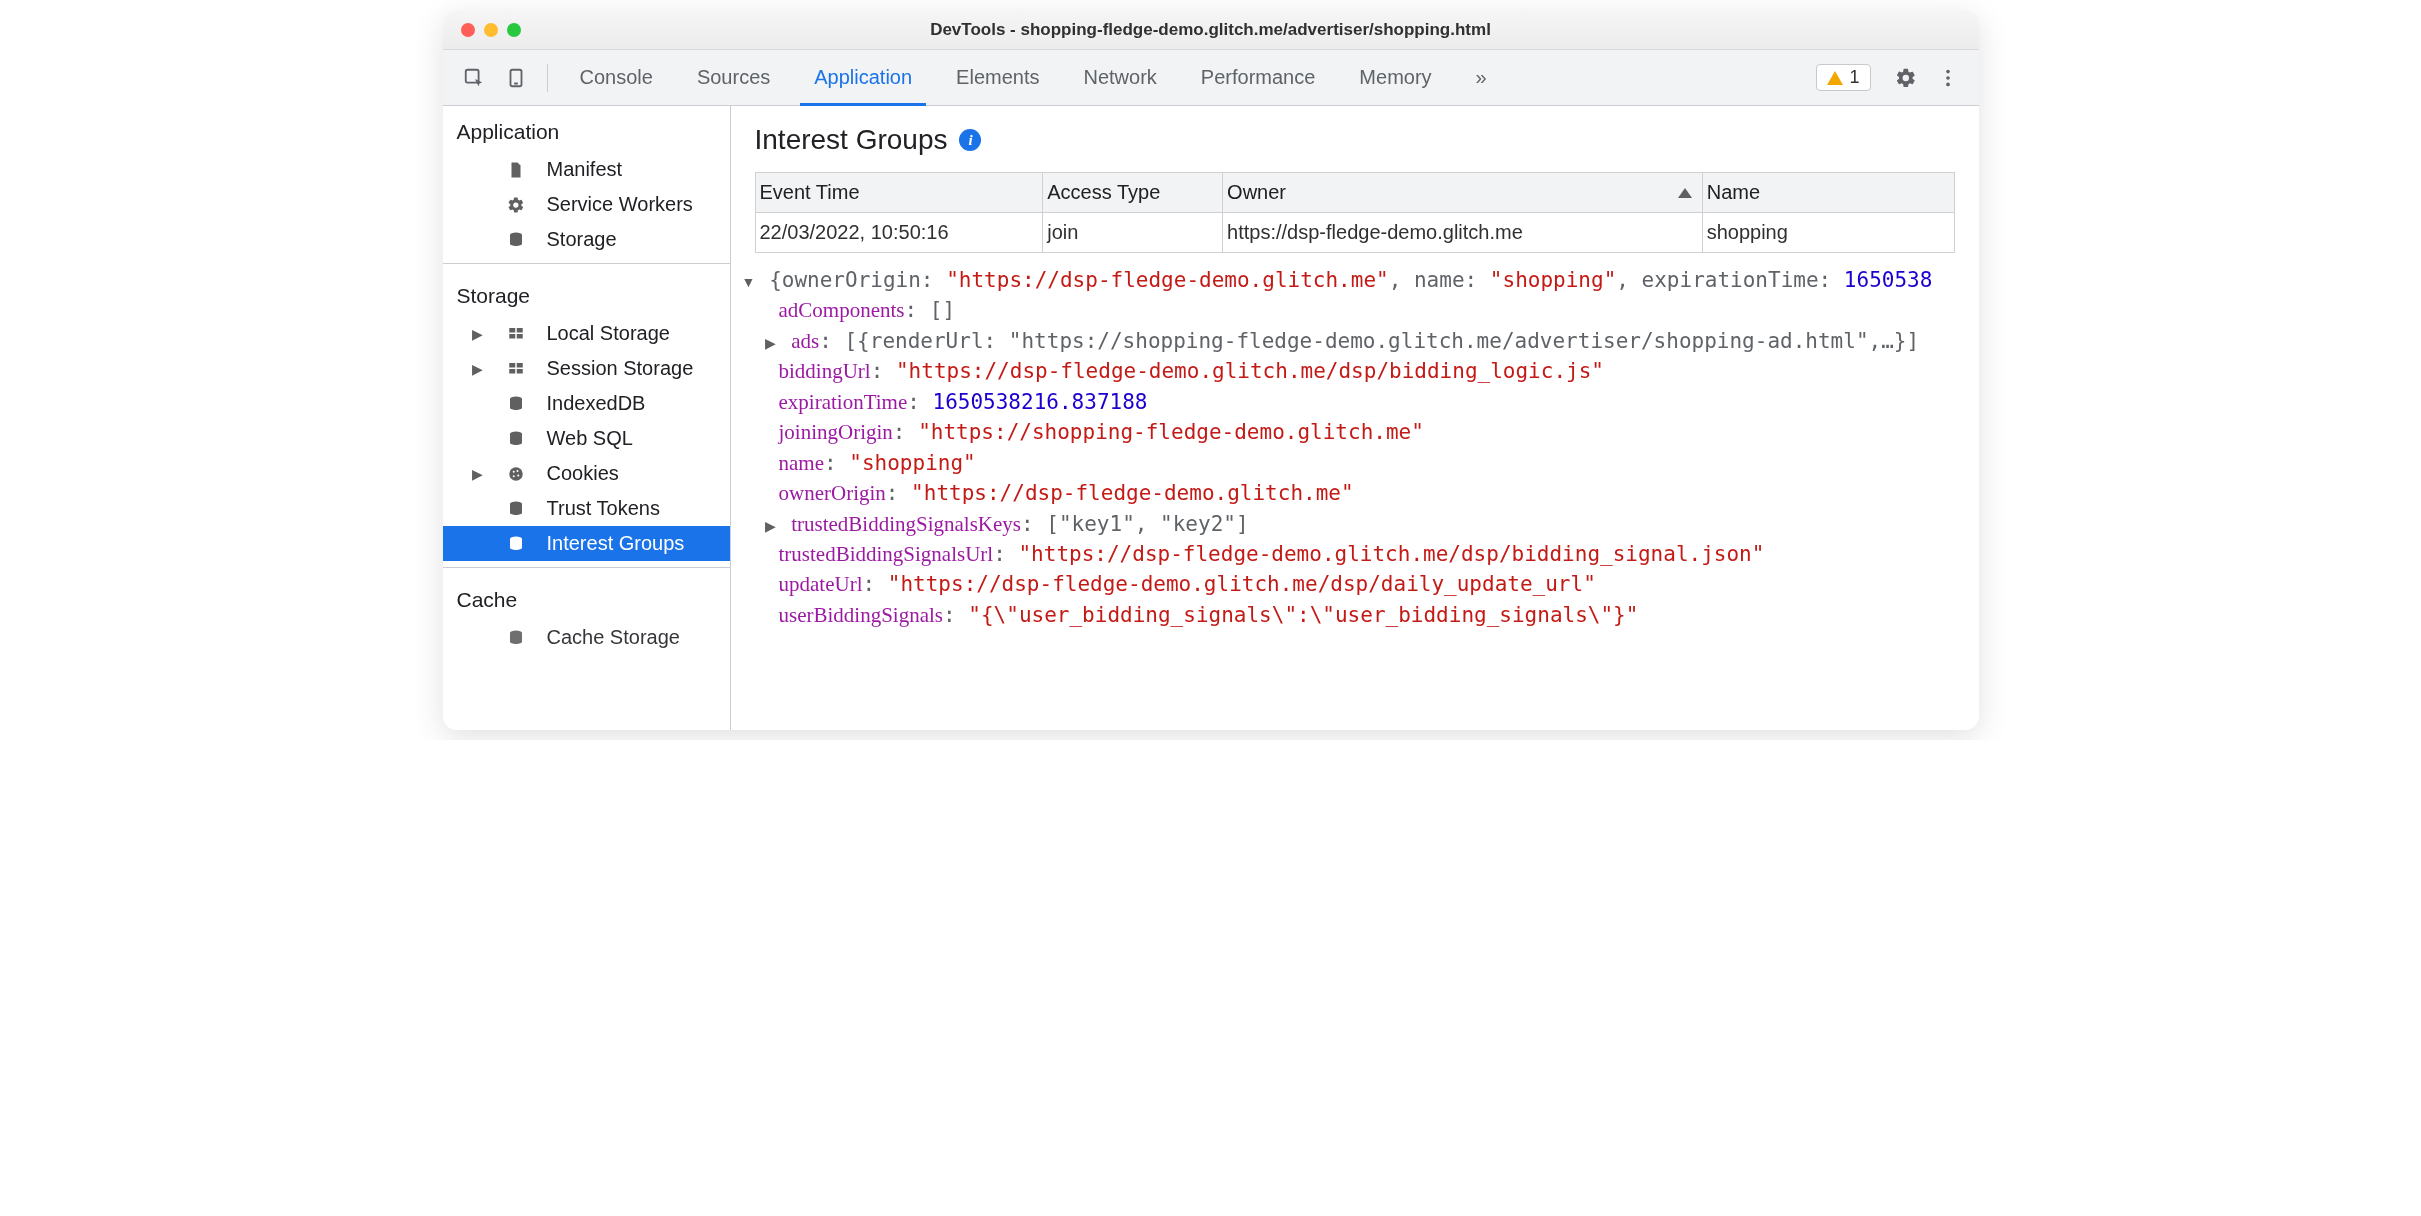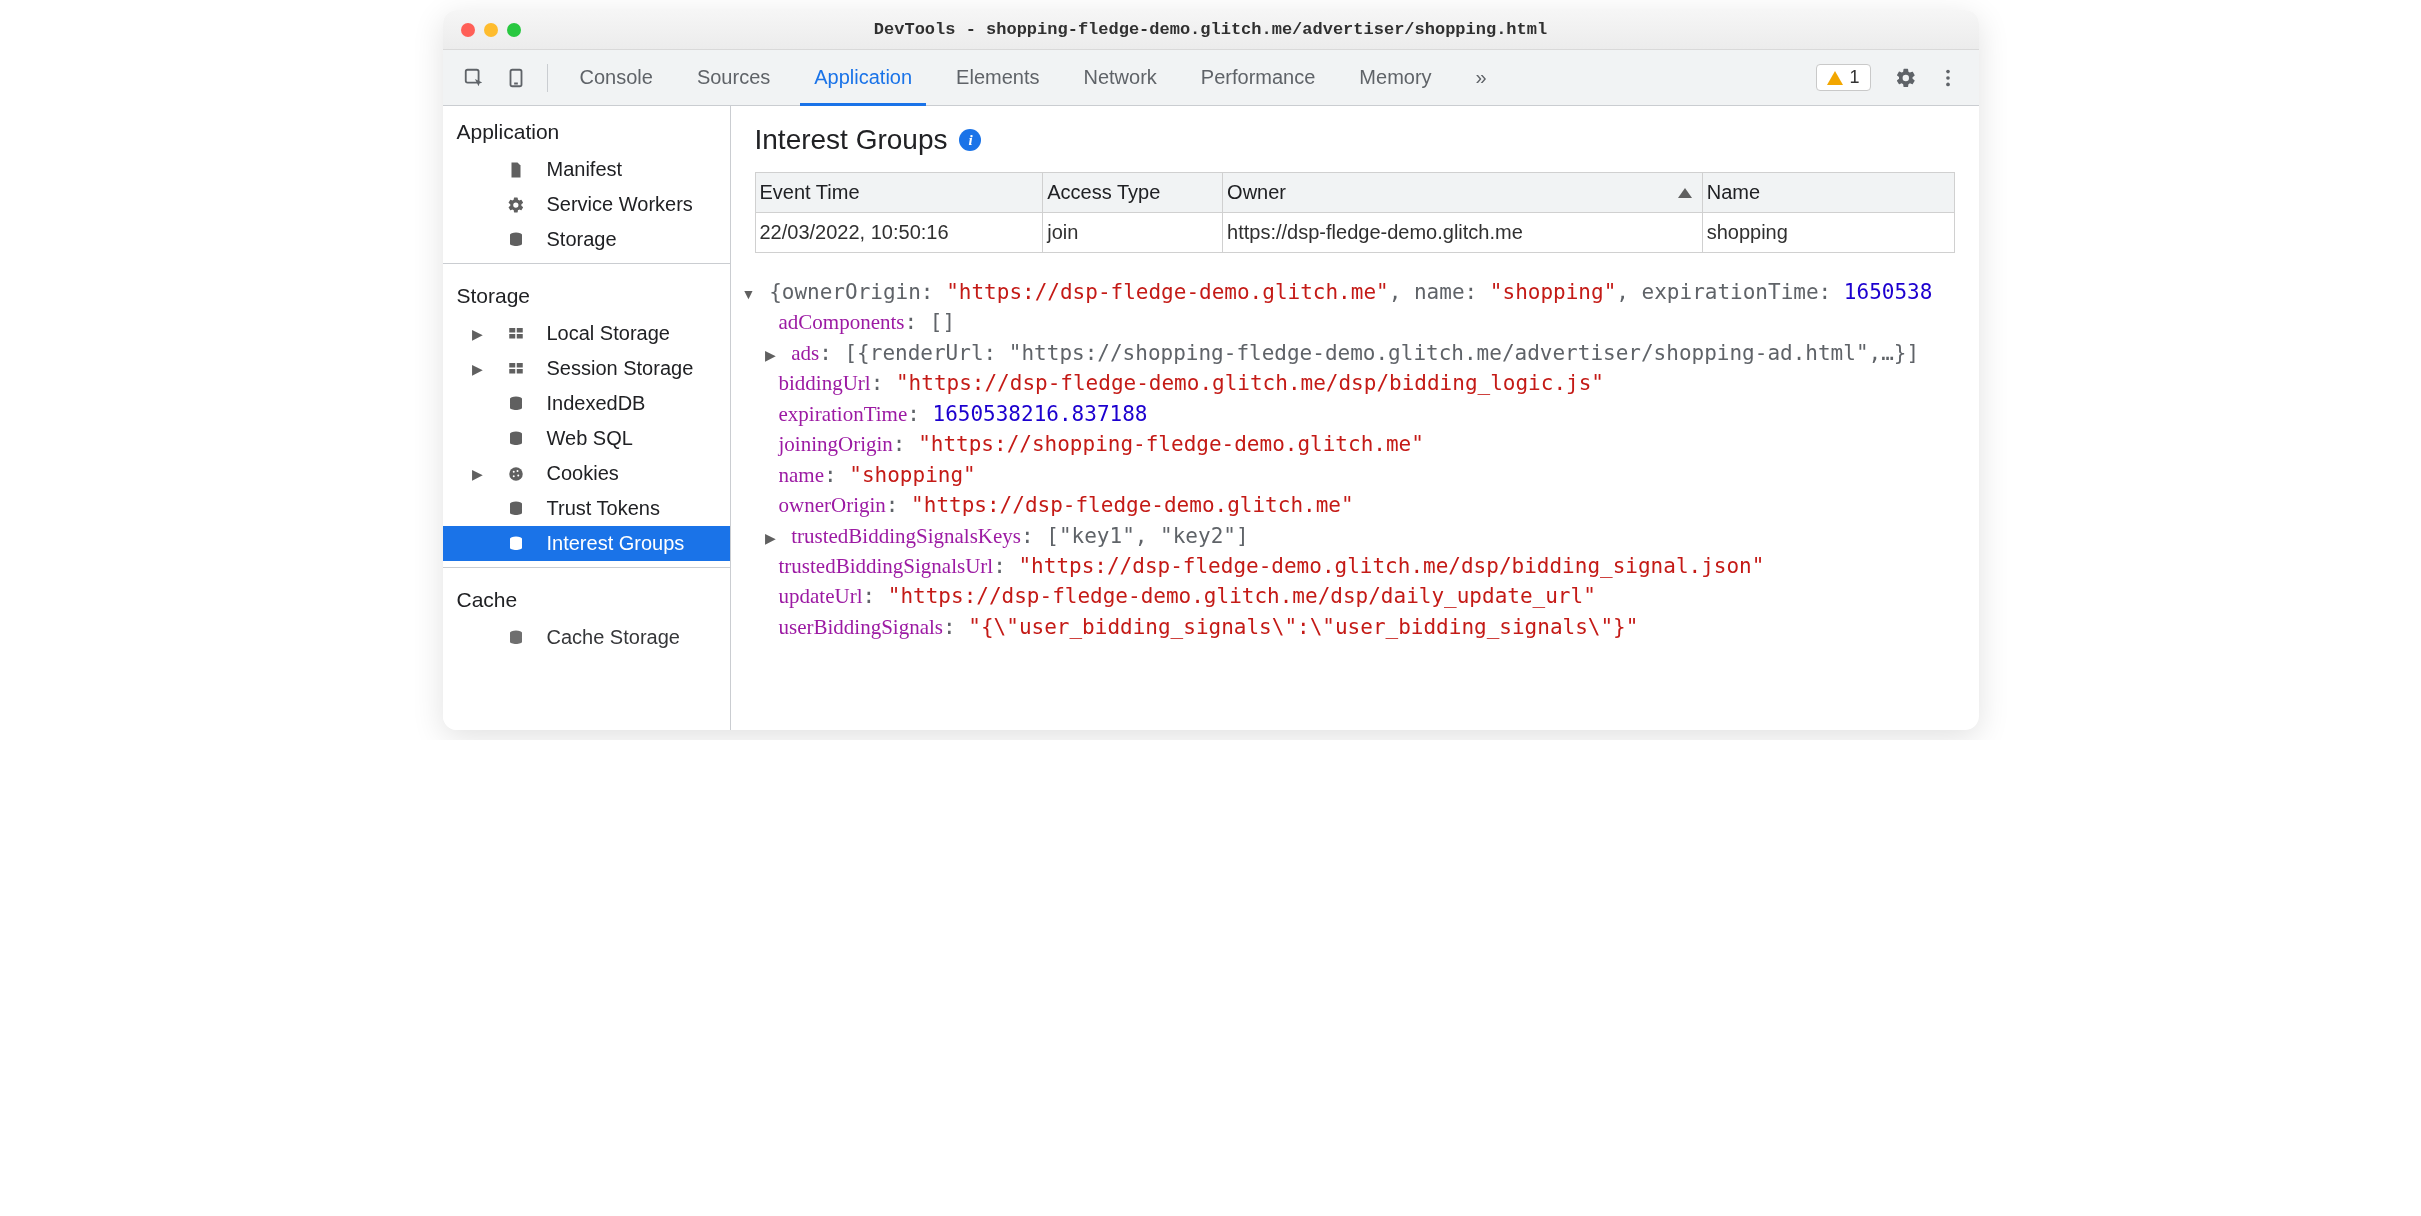--- a/index.html
+++ b/index.html
@@ -35,21 +35,20 @@
     background: var(--bg);
   }
   
   .titlebar{
     height: 40px;
     display:flex;
     align-items:center;
     background: linear-gradient(#f6f6f6,#ececec);
     border-bottom: 1px solid #d9d9d9;
     position: relative;
-    font-family: Liberation Mono, monospace;
   }
   .traffic{ display:flex; gap:9px; padding-left:18px; }
   .traffic span{
     width:14px; height:14px; border-radius:50%;
     display:inline-block;
   }
   .t-close  { background:#ff5f57; }
   .t-min    { background:#febc2e; }
   .t-zoom   { background:#28c840; }
   .titlebar .title{
@@ -210,21 +209,20 @@
   }
   
   .inspector{
     font-family: var(--mono);
     font-size:21px;
     line-height:1.45;
     padding: 4px 18px 8px 10px;
     overflow:hidden;
     white-space:nowrap;
     color:#202124;
-    margin-top:12px;
   }
   .inspector .line{
     white-space:nowrap;
     overflow:hidden;
     text-overflow:clip;
   }
   .tw-inline{
     display:inline-block; width:16px; text-align:center;
     color:#606060; font-family:var(--font); font-size:14px;
   }

